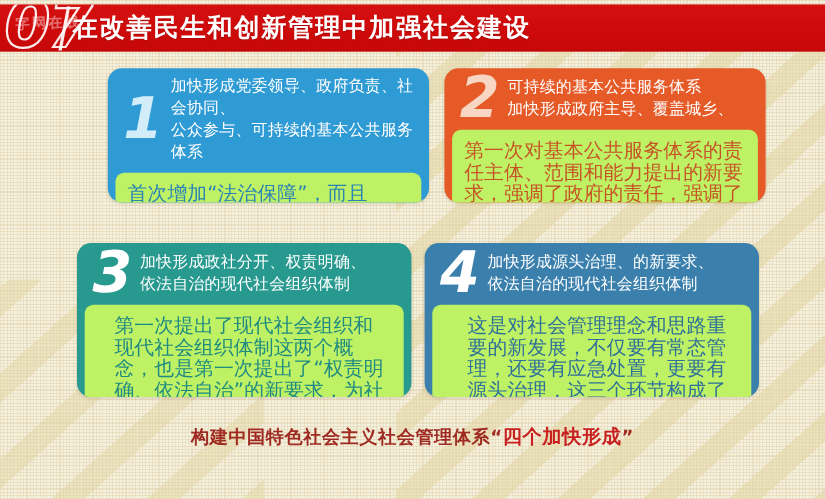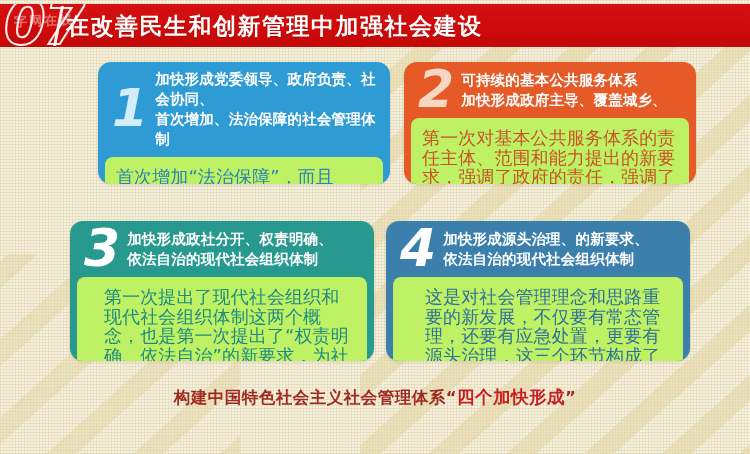--- a/index.html
+++ b/index.html
@@ -140,21 +140,21 @@
     font-weight: bold;
     font-style: italic;
     margin: -4px 8px -4px 2px;
     user-select: none;
     letter-spacing: -1px;
   }
   .card-heading {
     flex: 1 1 auto;
     color: #ffffff;
     font-size: 14.5px;
-    font-weight: bold;
+    font-weight: normal;
     line-height: 20px;
     letter-spacing: 0.2px;
   }
   .card-body {
     margin: 0 7px 7px 7px;
     padding: 10px 11px 11px 11px;
     background: #bef264;
     border-radius: 8px;
     font-size: 18px;
     line-height: 19.5px;
@@ -216,21 +216,21 @@
     <div class="header-sep"></div>
     <div class="header-title">在改善民生和创新管理中加强社会建设</div>
     <div class="watermark">字网在线</div>
   </div>
 
   <div class="card" id="card-1">
     <div class="card-head">
       <div class="card-num">1</div>
       <div class="card-heading">
         <div>加快形成党委领导、政府负责、社会协同、</div>
-        <div>首次增加、法治保障的社会管理体制</div>
+        <div>公众参与、可持续的基本公共服务体系</div>
       </div>
     </div>
     <div class="card-body">首次增加“法治保障”，而且将“社会管理格局”改为“社会管理体制”，突出了依法进行社会管理的理念。</div>
   </div>
 
   <div class="card" id="card-2">
     <div class="card-head">
       <div class="card-num">2</div>
       <div class="card-heading">
         <div>可持续的基本公共服务体系</div>

